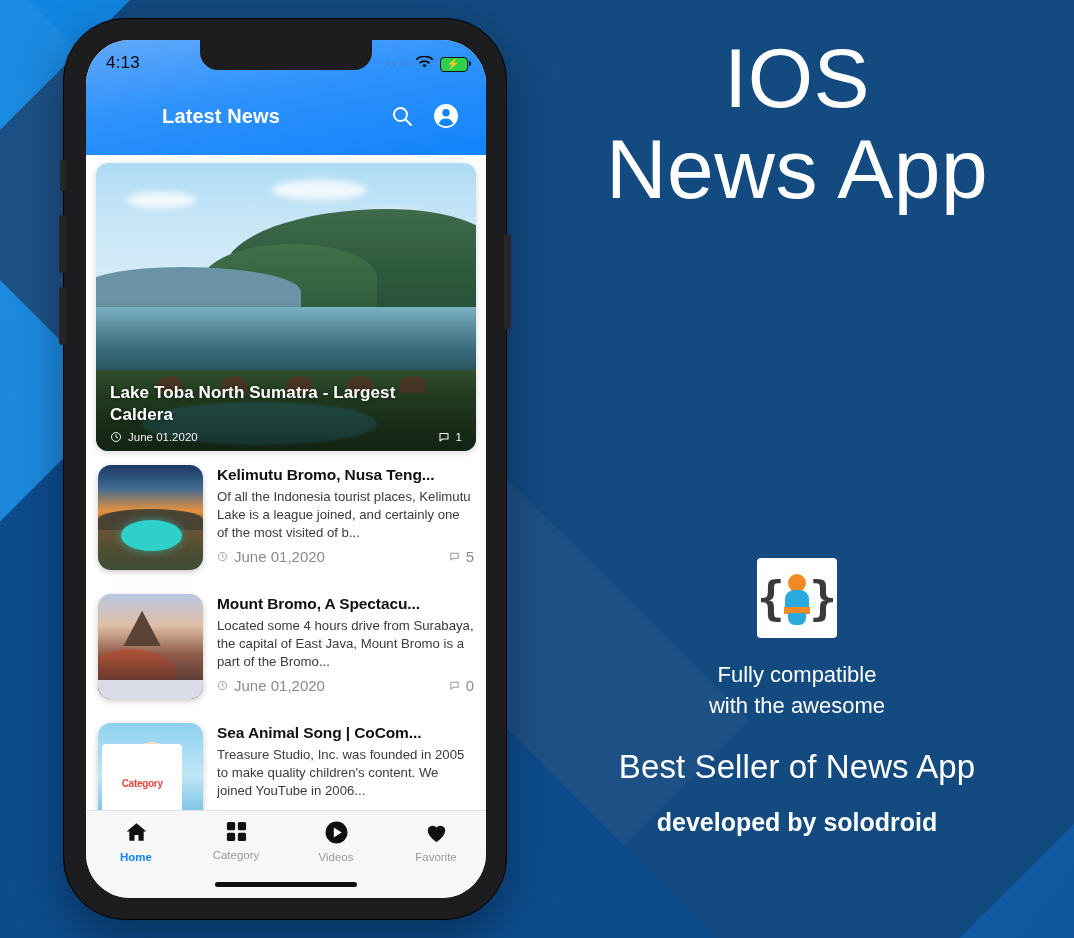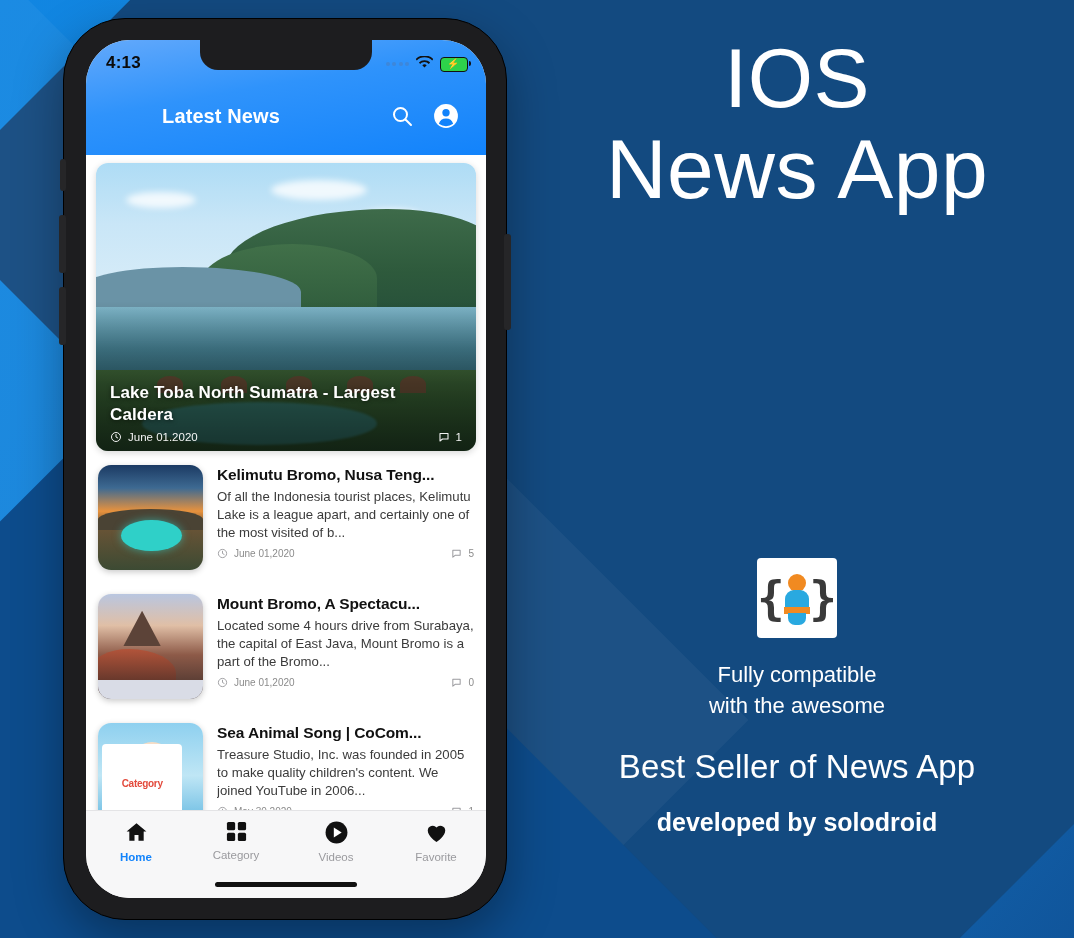--- a/index.html
+++ b/index.html
@@ -50,21 +50,21 @@
 
   
   .appbar{
     position:relative;height:115px;
     background:linear-gradient(170deg,#63a9fb 0%,#2f93fb 42%,#1283fb 100%);
   }
   .statusbar{
     position:relative;height:46px;display:flex;align-items:center;
     justify-content:space-between;padding:0 18px 0 20px;
   }
-  .clock{font-size:17px;font-weight:700;color:#0b0b0b;letter-spacing:.2px;}
+  .clock{font-size:17px;font-weight:400;color:#0b0b0b;letter-spacing:.2px;}
   .status-right{display:flex;align-items:center;gap:7px;padding-top:2px;}
   .dots{display:flex;gap:2.5px;align-items:center;}
   .dots i{width:4px;height:4px;border-radius:50%;background:#3e87d9;display:block;}
   .battery{
     width:26px;height:13px;border:1.6px solid #111;border-radius:4px;
     background:#2ed24a;position:relative;display:flex;align-items:center;justify-content:center;
   }
   .battery:after{content:"";position:absolute;right:-4px;top:3.5px;width:2.4px;height:5px;
     background:#111;border-radius:0 2px 2px 0;}
   .bolt{font-size:10px;line-height:1;color:#111;font-weight:700;}
@@ -122,21 +122,21 @@
   .thumb{
     width:105px;height:105px;border-radius:13px;flex:0 0 105px;
     box-shadow:0 2px 6px rgba(0,0,0,.22);overflow:hidden;position:relative;
   }
   .row-body{flex:1;min-width:0;padding-top:1px;}
   .row-title{font-size:15.5px;font-weight:700;color:#111;line-height:1.2;
     white-space:nowrap;overflow:hidden;letter-spacing:-.1px;}
   .row-desc{font-size:13.2px;color:#3b3b3b;line-height:1.38;margin-top:3px;
     max-height:56px;overflow:hidden;}
   .row-meta{display:flex;align-items:center;justify-content:space-between;margin-top:6px;}
-  .row-meta .m{display:flex;align-items:center;gap:6px;font-size:10px;color:#8b8b8b;}
+  .row-meta .m{display:flex;align-items:center;gap:6px;font-size:15px;color:#8b8b8b;}
 
   
   .t-kelimutu{background:linear-gradient(180deg,#1b3a63 0%,#3e6a92 22%,#e8923d 44%,#6b5436 58%,#3c4a33 100%);}
   .t-kelimutu .crater{position:absolute;left:22%;top:52%;width:58%;height:30%;
     background:#2fd0c8;border-radius:50%;box-shadow:0 0 8px rgba(47,208,200,.6);}
   .t-kelimutu .ridge{position:absolute;left:0;right:0;top:42%;height:20%;
     background:#4a4334;border-radius:50% 50% 0 0;}
   .t-bromo{background:linear-gradient(180deg,#b9c6e0 0%,#e0bfa6 30%,#8d5a48 58%,#3a2b28 100%);}
   .t-bromo .peak{position:absolute;left:24%;top:16%;width:36%;height:34%;
     background:#5c4338;clip-path:polygon(50% 0,100% 100%,0 100%);}
@@ -289,21 +289,21 @@
 
       <div class="list">
 
         <div class="row">
           <div class="thumb t-kelimutu">
             <div class="ridge"></div>
               <div class="crater"></div>
           </div>
           <div class="row-body">
             <div class="row-title">Kelimutu Bromo, Nusa Teng...</div>
-            <div class="row-desc">Of all the Indonesia tourist places, Kelimutu Lake is a league apart, and certainly one of the most visited of b...</div>
+            <div class="row-desc">Of all the Indonesia tourist places, Kelimutu Lake is a league joined, and certainly one of the most visited of b...</div>
             <div class="row-meta">
               <span class="m">
                 <svg width="11" height="11" viewBox="0 0 24 24" fill="none" stroke="#9a9a9e" stroke-width="2">
                   <circle cx="12" cy="12" r="9"></circle>
                     <path d="M12 7v5l3.5 2" stroke-linecap="round"></path>
                 </svg>
                 <span>June 01,2020</span>
               </span>
               <span class="m">
                 <svg width="11" height="11" viewBox="0 0 24 24" fill="none" stroke="#9a9a9e" stroke-width="2.2">

